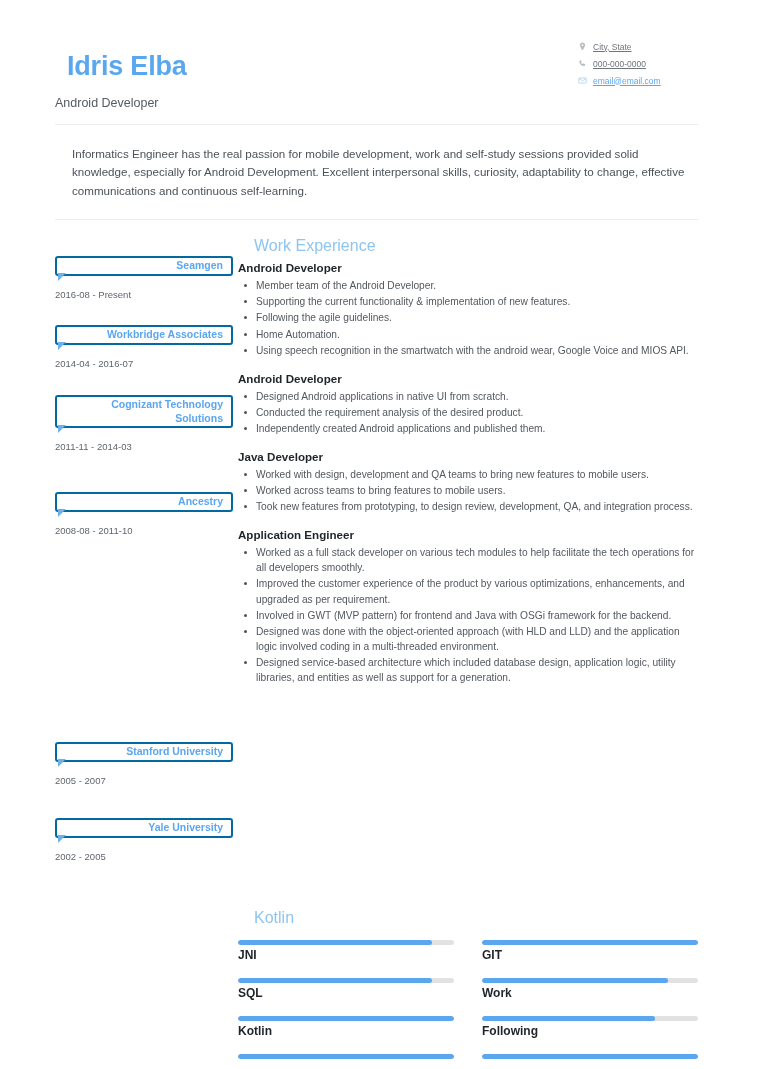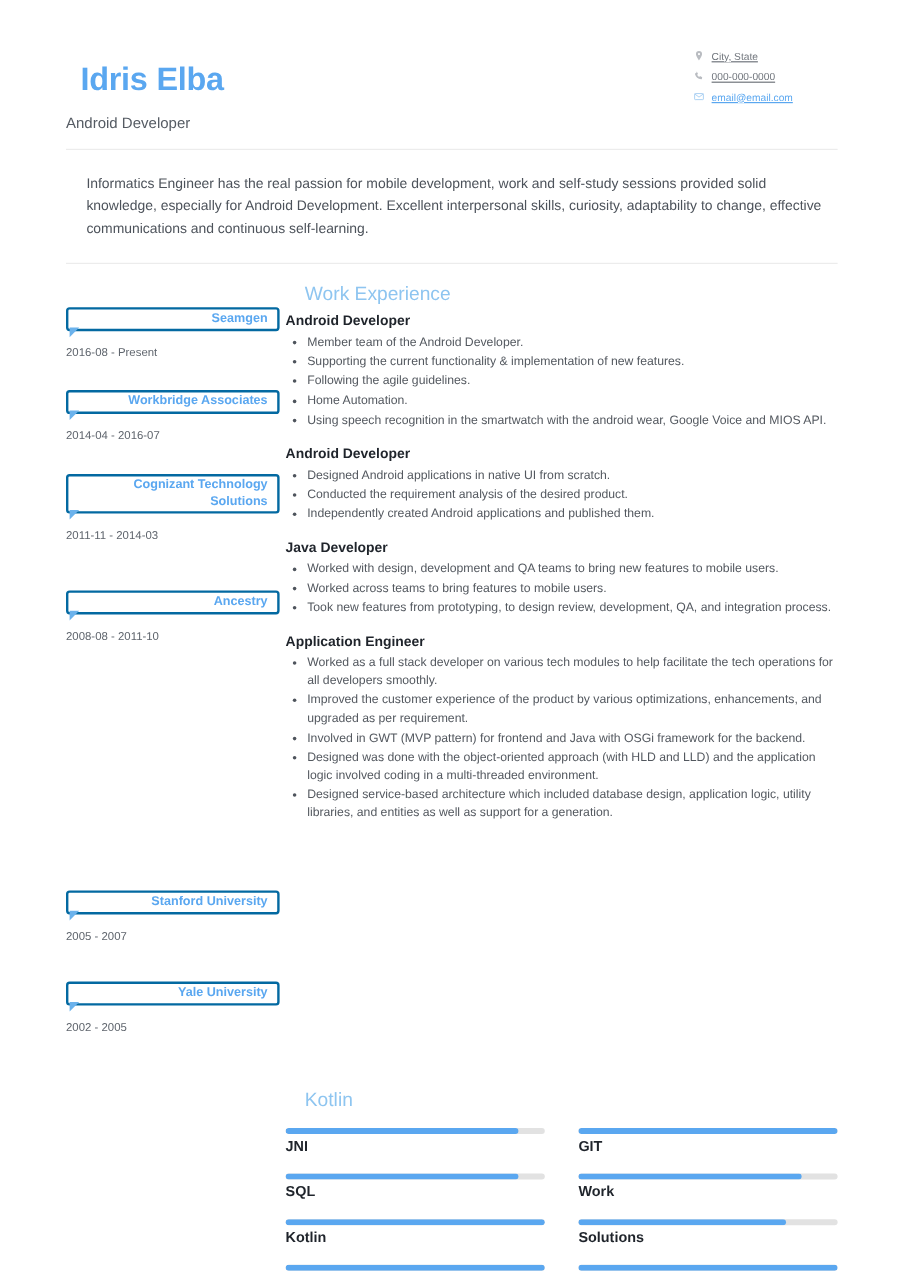--- a/index.html
+++ b/index.html
@@ -346,21 +346,21 @@
           <div class="skill">
             <div class="skill-track">
               <div class="skill-fill" style="width: 100%;"></div>
             </div>
             <div class="skill-name">Kotlin</div>
           </div>
           <div class="skill">
             <div class="skill-track">
               <div class="skill-fill" style="width: 80%;"></div>
             </div>
-            <div class="skill-name">Solutions</div>
+            <div class="skill-name">Following</div>
           </div>
           <div class="skill">
             <div class="skill-track">
               <div class="skill-fill" style="width: 100%;"></div>
             </div>
 
           </div>
           <div class="skill">
             <div class="skill-track">
               <div class="skill-fill" style="width: 100%;"></div>

